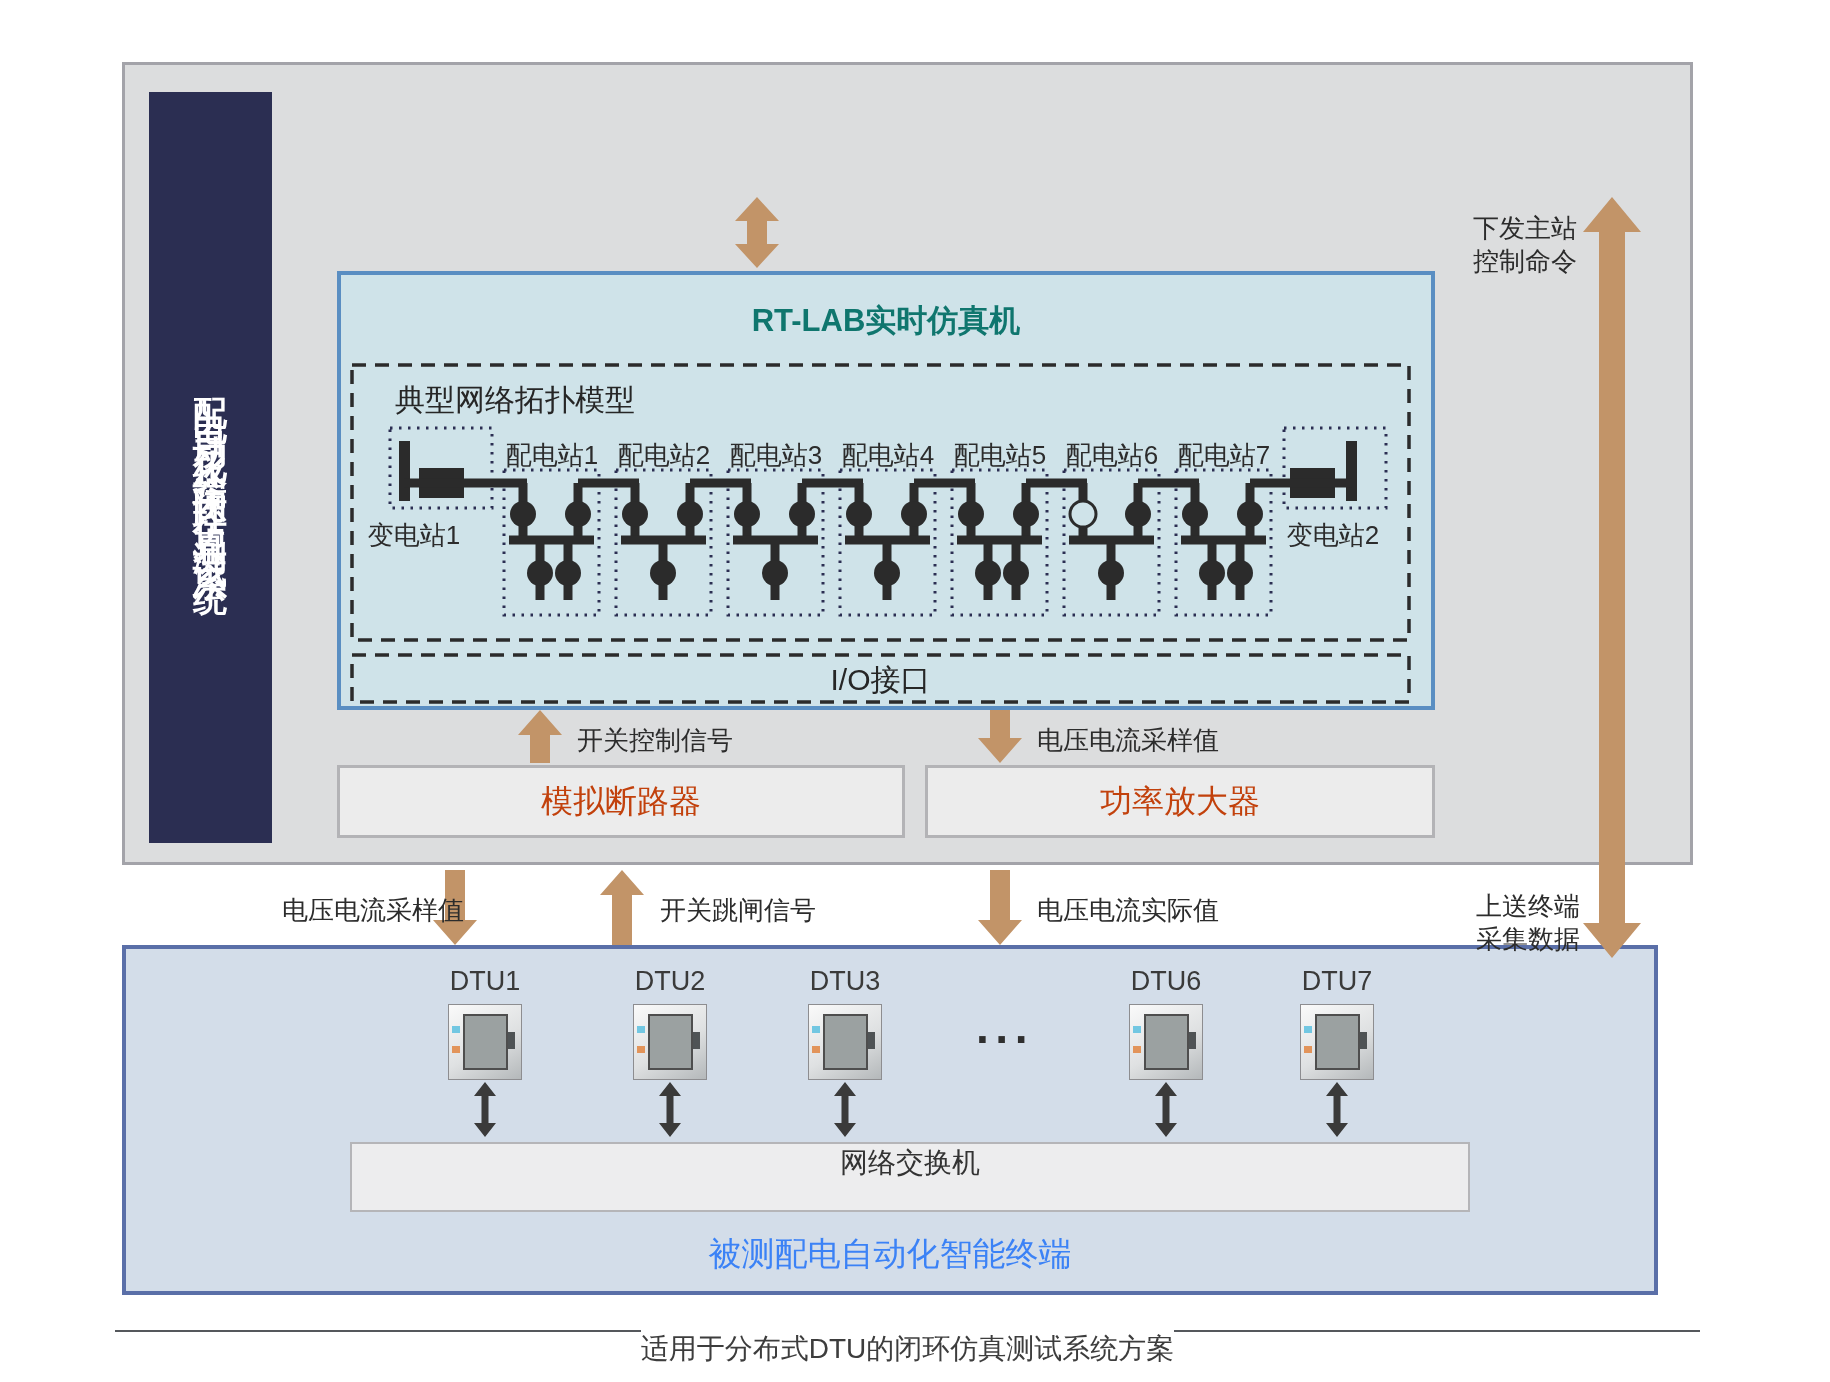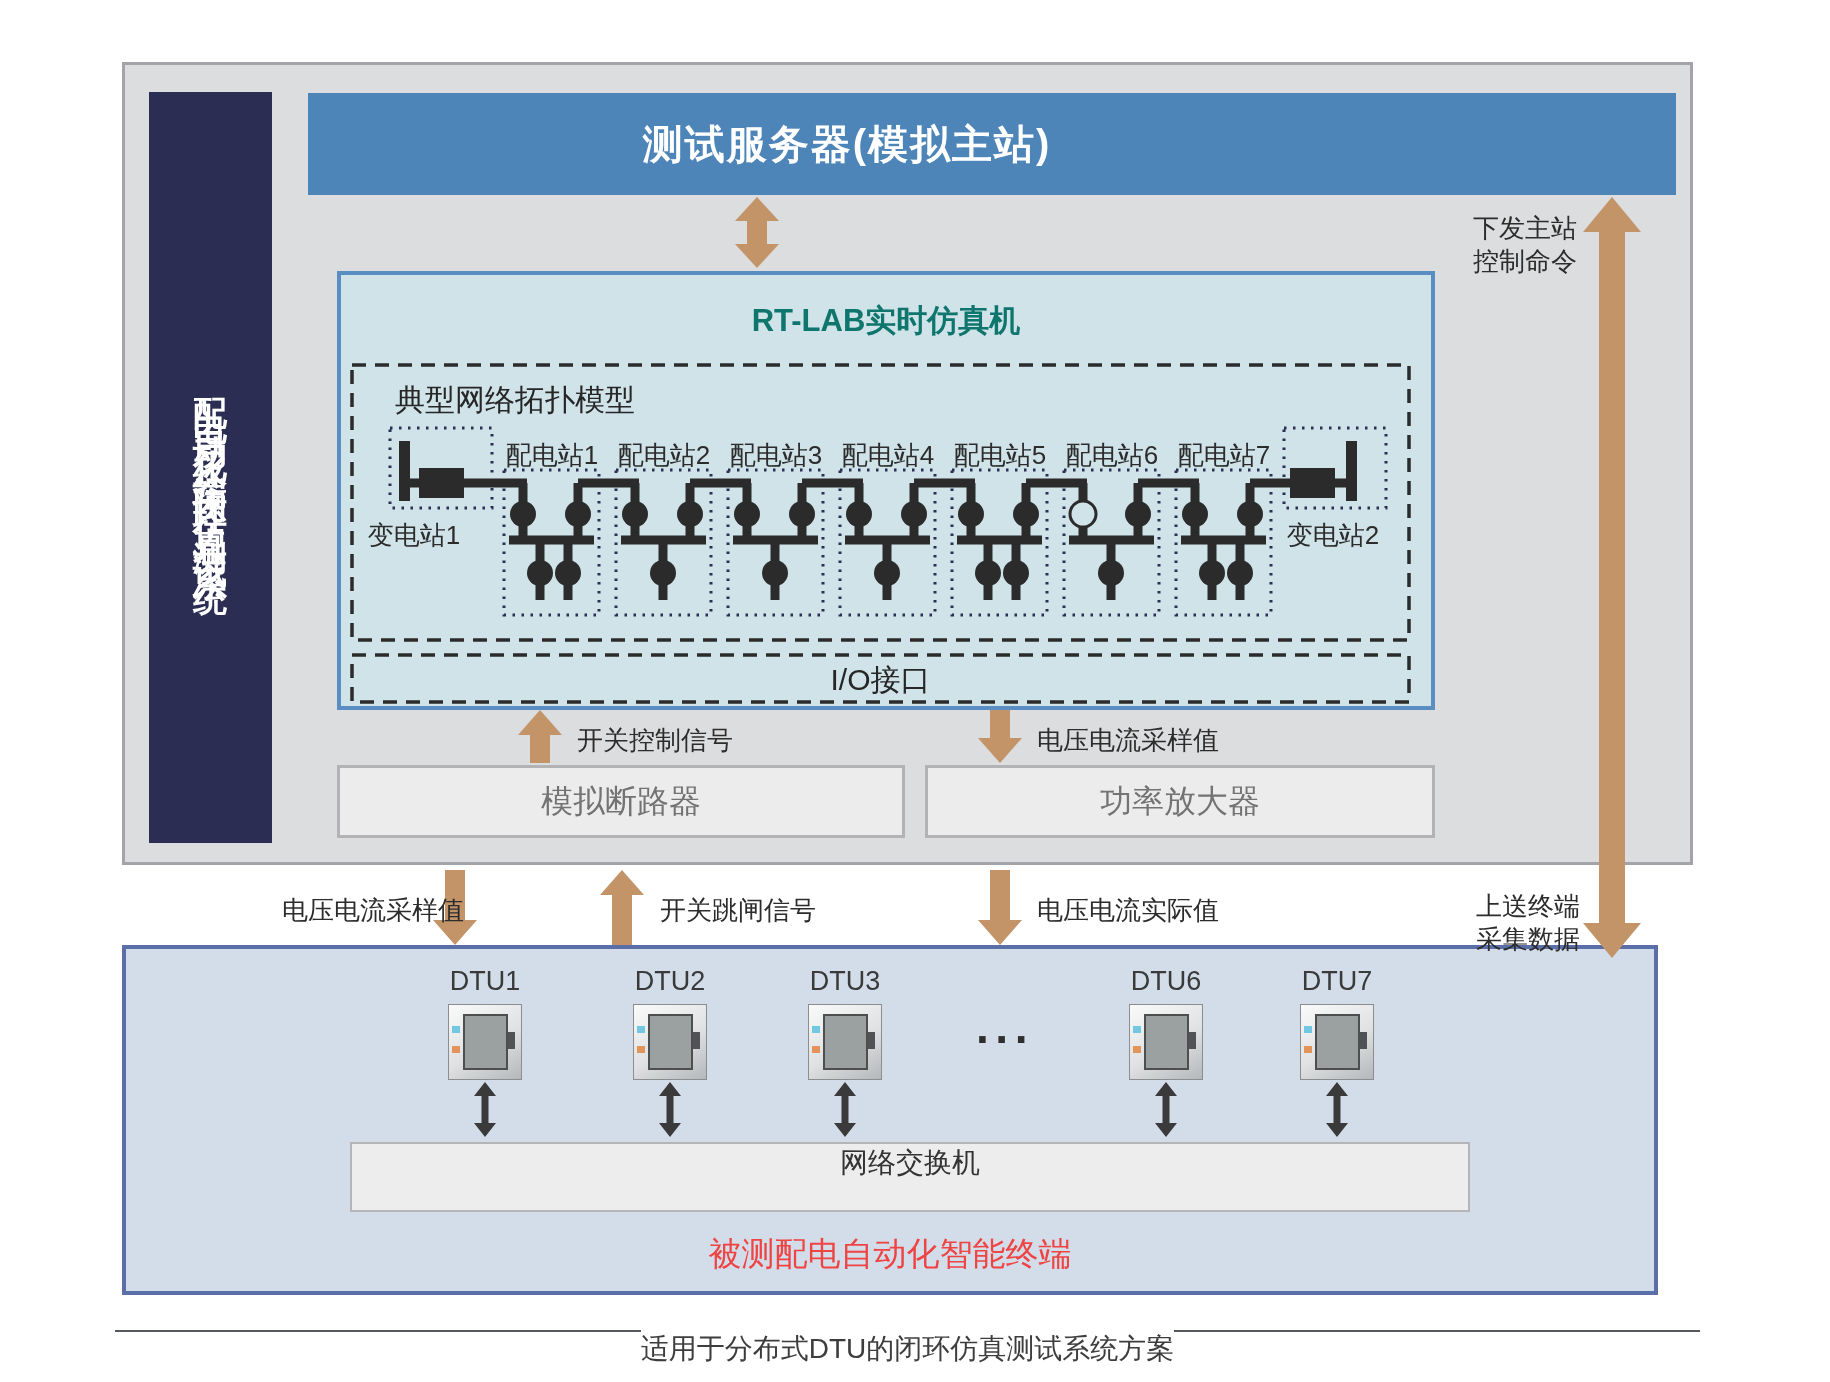--- a/index.html
+++ b/index.html
@@ -27,21 +27,21 @@
   .topo-svg { position: absolute; left: 341px; top: 275px; z-index: 3; }
 
   .lbl { position: absolute; color: #2c2c2c; font-size: 26px; z-index: 6; }
   .lbl.c { text-align: center; }
   .topo-title { position: absolute; left: 395px; top: 380px; font-size: 30px; color: #262626; z-index: 6; }
   .io-label { position: absolute; left: 352px; top: 660px; width: 1057px; text-align: center;
     font-size: 30px; color: #262626; z-index: 6; }
 
   .gray-box { position: absolute; height: 73px; top: 765px; background: var(--box-gray-fill);
     border: 3px solid var(--box-gray-border); z-index: 2; display: flex; align-items: center;
-    justify-content: center; font-size: 32px; color: #737373; }
+    justify-content: center; font-size: 32px; color: #c2410c; }
   .breaker { left: 337px; width: 568px; }
   .amplifier { left: 925px; width: 510px; }
 
   .bottom-box { position: absolute; left: 122px; top: 945px; width: 1536px; height: 350px;
     background: var(--bottom-fill); border: 4px solid var(--bottom-border); z-index: 1; }
 
   .dtu-label { position: absolute; top: 966px; width: 120px; text-align: center;
     font-size: 27px; color: #3a3a3a; z-index: 4; }
   .dtu { position: absolute; top: 1004px; width: 74px; height: 76px; z-index: 4;
     background: linear-gradient(150deg, #fafafa 0%, #dfe1e2 55%, #b4b8ba 100%);
@@ -51,21 +51,21 @@
   .dtu .led-cyan { position: absolute; left: 3px; top: 21px; width: 8px; height: 7px; background: #72c7e2; }
   .dtu .led-orange { position: absolute; left: 3px; top: 41px; width: 8px; height: 7px; background: #e2945a; }
   .dtu .slot { position: absolute; right: 6px; top: 27px; width: 7px; height: 17px; background: #4f5355; }
   .ellipsis { position: absolute; left: 965px; top: 1012px; width: 80px; text-align: center;
     font-size: 46px; font-weight: 700; color: #2f2f2f; letter-spacing: 4px; z-index: 4; }
 
   .switch-bar { position: absolute; left: 350px; top: 1142px; width: 1120px; height: 70px;
     background: #ededee; border: 2px solid #b5b5b8; z-index: 2; display: flex;
     align-items: flex-start; justify-content: center; font-size: 28px; color: #333; }
   .bottom-box-label { position: absolute; left: 122px; top: 1232px; width: 1536px;
-    text-align: center; font-size: 33px; color: #ef4444; z-index: 2; }
+    text-align: center; font-size: 33px; color: #3b82f6; z-index: 2; }
 
   .caption { position: absolute; left: 115px; top: 1330px; width: 1585px; display: flex;
     align-items: flex-start; z-index: 2; }
   .caption .rule { flex: 1; border-top: 2px solid #55585c; }
   .caption .text { font-size: 28px; color: #3d3d3d; white-space: nowrap; }
 
   .arrows-svg { position: absolute; left: 0; top: 0; z-index: 5; pointer-events: none; }
 
   .two-line { position: absolute; z-index: 6; font-size: 26px; color: #2c2c2c;
     line-height: 33px; text-align: center; }
@@ -75,23 +75,20 @@
 
 <div class="canvas">
 
   <div class="outer-box"></div>
   <div class="bottom-box"></div>
 
   <div class="sidebar">
     <span>配电自动化终端闭环仿真测试系统</span>
   </div>
 
-  <div class="banner">
-    <span>测试服务器(模拟主站)</span>
-  </div>
 
   <div class="rtlab"></div>
   <div class="rtlab-title">RT-LAB实时仿真机</div>
 
   <svg class="topo-svg" width="1094" height="436" viewBox="341 275 1094 436">
     <g style="fill:none;stroke:var(--line-dark)" stroke-width="3.5" stroke-dasharray="14 9">
       <rect x="352" y="365" width="1057" height="275"></rect>
       <rect x="352" y="655" width="1057" height="47"></rect>
     </g>
     <g style="fill:none;stroke:var(--navy)" stroke-width="3" stroke-dasharray="2.5 6.5">

